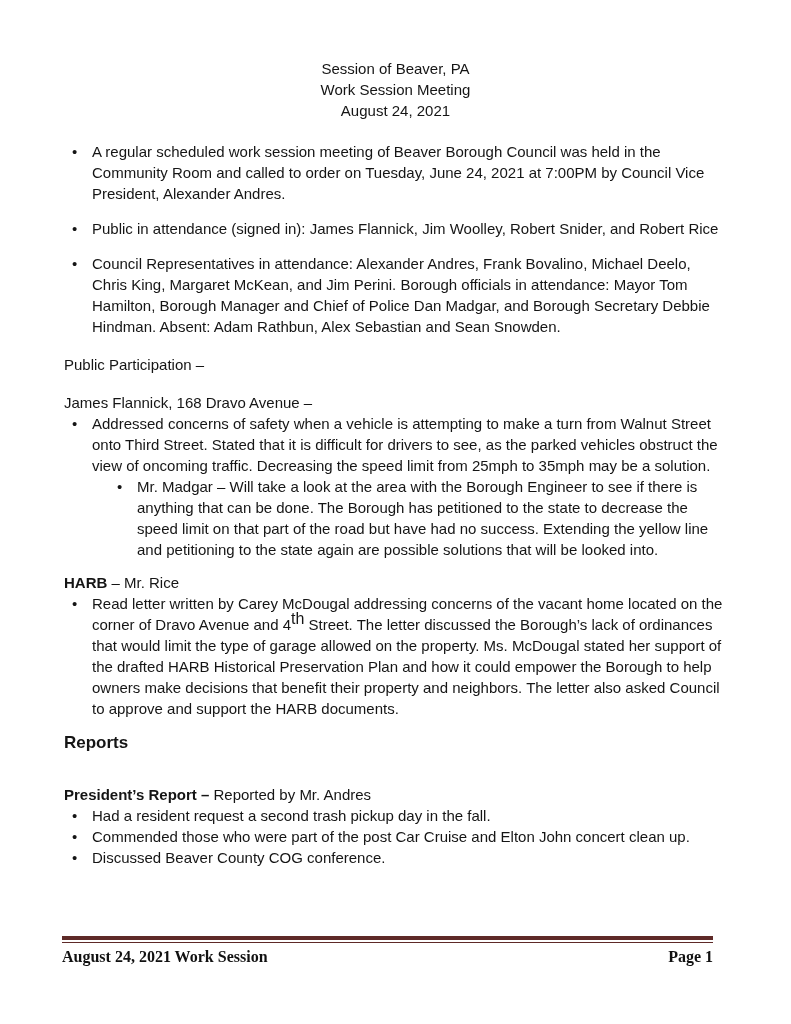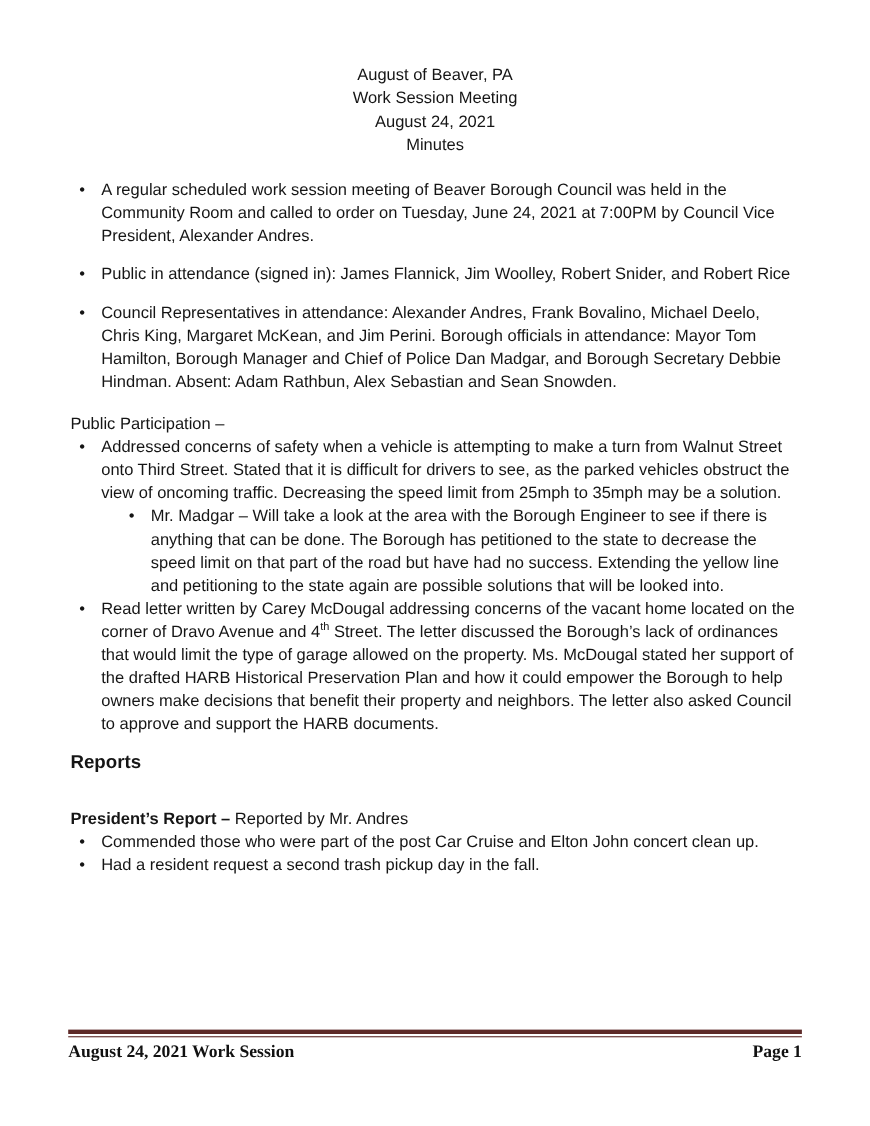--- a/index.html
+++ b/index.html
@@ -62,27 +62,27 @@
   .sec-gap-lg { margin-top: 17px; }
   .sec-gap-md { margin-top: 29px; }
   .sec-gap-sm { margin-top: 12px; }
   .reports-title {
     margin-top: 12px;
     font-size: 17px;
     line-height: 24px;
     font-weight: 700;
   }
   sup {
-    font-size: 10px;
+    font-size: 16px;
     line-height: 0;
   }
   .doc-footer {
     position: absolute;
     left: 62px;
-    right: 62px;
+    right: 78px;
     top: 936px;
   }
   .footer-rule {
     height: 2px;
     border-top: 4px solid #5e2a28;
     border-bottom: 1px solid #5e2a28;
   }
   .footer-row {
     display: flex;
     justify-content: space-between;
@@ -92,54 +92,56 @@
     font-weight: 600;
     color: #111111;
   }
 </style>
 </head>
 <body>
 
 <div class="page">
 
   <header class="doc-header">
-    <div>August of Beaver, PA</div>
+    <div>Session of Beaver, PA</div>
     <div>Work Session Meeting</div>
     <div>August 24, 2021</div>
-    <div>Minutes</div>
   </header>
 
   <ul class="b-list spaced">
     <li>A regular scheduled work session meeting of Beaver Borough Council was held in the Community Room and called to order on Tuesday, June 24, 2021 at 7:00PM by Council Vice President, Alexander Andres.</li>
     <li>Public in attendance (signed in): James Flannick, Jim Woolley, Robert Snider, and Robert Rice</li>
     <li>Council Representatives in attendance: Alexander Andres, Frank Bovalino, Michael Deelo, Chris King, Margaret McKean, and Jim Perini.  Borough officials in attendance:  Mayor Tom Hamilton, Borough Manager and Chief of Police Dan Madgar, and Borough Secretary Debbie Hindman. Absent: Adam Rathbun, Alex Sebastian and Sean Snowden.</li>
   </ul>
 
   <div class="heading-line sec-gap-lg">Public Participation –</div>
 
+  <div class="sec-gap-lg">James Flannick, 168 Dravo Avenue –</div>
 
   <ul class="b-list">
     <li>Addressed concerns of safety when a vehicle is attempting to make a turn from Walnut Street onto Third Street. Stated that it is difficult for drivers to see, as the parked vehicles obstruct the view of oncoming traffic. Decreasing the speed limit from 25mph to 35mph may be a solution.</li>
   </ul>
   <ul class="b-list level2">
     <li>Mr. Madgar – Will take a look at the area with the Borough Engineer to see if there is anything that can be done. The Borough has petitioned to the state to decrease the speed limit on that part of the road but have had no success. Extending the yellow line and petitioning to the state again are possible solutions that will be looked into.</li>
   </ul>
 
+  <div class="mixed-line sec-gap-sm"><span class="bold">HARB</span><span class="regular"> – Mr. Rice</span></div>
 
   <ul class="b-list">
     <li><span>Read letter written by Carey McDougal addressing concerns of the vacant home located on the corner of Dravo Avenue and 4</span><sup>th</sup><span> Street. The letter discussed the Borough’s lack of ordinances that would limit the type of garage allowed on the property. Ms. McDougal stated her support of the drafted HARB Historical Preservation Plan and how it could empower the Borough to help owners make decisions that benefit their property and neighbors. The letter also asked Council to approve and support the HARB documents.</span></li>
   </ul>
 
   <div class="reports-title">Reports</div>
 
   <div class="mixed-line sec-gap-md"><span class="bold">President’s Report –</span><span class="regular"> Reported by Mr. Andres</span></div>
 
   <ul class="b-list">
+    <li>Had a resident request a second trash pickup day in the fall.</li>
     <li>Commended those who were part of the post Car Cruise and Elton John concert clean up.</li>
-    <li>Had a resident request a second trash pickup day in the fall.</li>
+    <li>Discussed Beaver County COG conference.</li>
   </ul>
 
   <footer class="doc-footer">
     <div class="footer-rule"></div>
     <div class="footer-row">
       <span>August 24, 2021 Work Session</span>
       <span>Page 1</span>
     </div>
   </footer>
 

